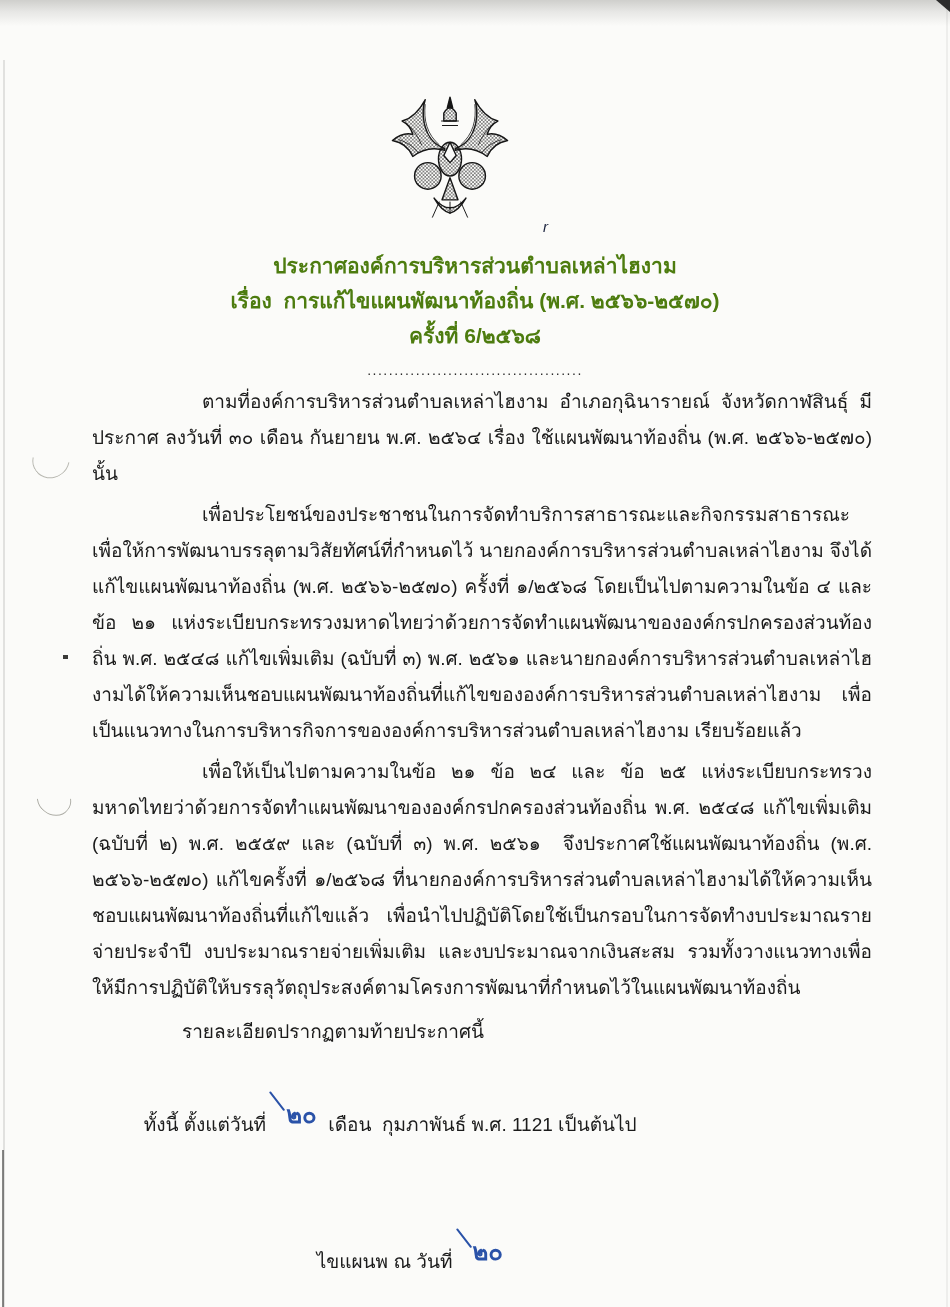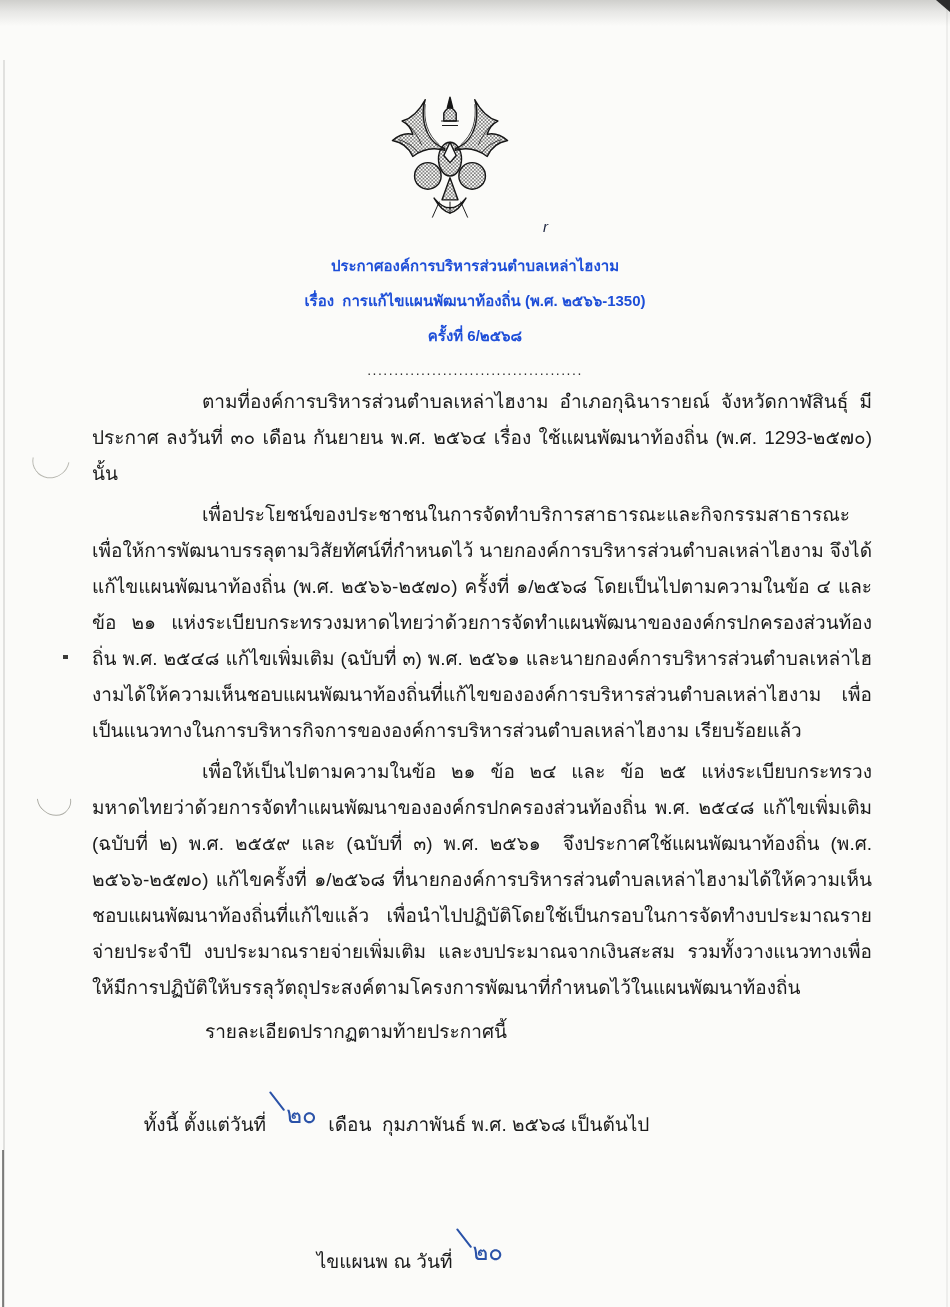--- a/index.html
+++ b/index.html
@@ -24,31 +24,31 @@
   .hole-punch-2{position:absolute;left:36px;top:783px;width:34px;height:30px;border-radius:50%;
     border:1.6px solid #acaca5;border-top-color:transparent;border-left-color:transparent;transform:rotate(40deg);}
   .ink-dot{position:absolute;left:63px;top:655px;width:5px;height:4px;background:#3a3a38;}
   .stray-mark{position:absolute;left:543px;top:218px;font-size:15px;color:#1d2540;font-style:italic;}
 
   
   .emblem{position:absolute;left:388px;top:90px;width:124px;height:140px;}
 
   
   .heading{position:absolute;top:248px;left:0;width:100%;text-align:center;}
-  .title-line{font-size:15px;font-weight:700;line-height:35px;white-space:pre-wrap;color:#1d4ed8;}
+  .title-line{font-size:21px;font-weight:700;line-height:35px;white-space:pre-wrap;color:#4d7c0f;}
   .dots{font-size:14px;letter-spacing:1.5px;color:#2a2a2a;margin-top:9px;}
 
   
   .content{position:absolute;left:92px;top:384px;width:780px;font-size:19px;line-height:36px;}
   .para{margin:0 0 5px 0;text-indent:110px;text-align:justify;white-space:pre-wrap;overflow-wrap:anywhere;}
-  .note-line{margin:8px 0 0 113px;white-space:pre-wrap;}
+  .note-line{margin:8px 0 0 90px;white-space:pre-wrap;}
   .date-line{margin-top:17px;margin-left:20px;white-space:pre-wrap;}
   .announce-line{margin-top:25px;margin-left:193px;white-space:pre-wrap;}
   .hand-day{display:inline-block;position:relative;width:46px;height:34px;margin:0 8px;vertical-align:-6px;}
-  .hand-day .day-text{position:absolute;left:12px;top:-6px;font-size:24px;color:#2a52a8;font-weight:400;}
+  .hand-day .day-text{position:absolute;left:12px;top:-6px;font-size:24px;color:#2a52a8;font-weight:700;}
   .hand-stroke{position:absolute;left:2px;top:-14px;width:2.4px;height:24px;background:#2a52a8;
     transform:rotate(-38deg);border-radius:2px;}
 </style>
 </head>
 <body>
 
 <div id="page">
 
   <div class="scan-top"></div>
   <div class="scan-top-right"></div>
@@ -90,34 +90,34 @@
 
         <path d="M70 95 L61 120 L79 120 Z" fill="url(#hatch)"></path>
         <path d="M52 118 Q70 140 88 118 Q80 132 70 135 Q60 132 52 118 Z" fill="url(#hatch)"></path>
         <path d="M58 122 L50 140 M82 122 L90 140 M70 122 V136" stroke-width="1.1"></path>
       </g>
     </svg>
   </div>
 
   <div class="heading">
     <div class="title-line">ประกาศองค์การบริหารส่วนตำบลเหล่าไฮงาม</div>
-    <div class="title-line">เรื่อง  การแก้ไขแผนพัฒนาท้องถิ่น (พ.ศ. ๒๕๖๖-1350)</div>
+    <div class="title-line">เรื่อง  การแก้ไขแผนพัฒนาท้องถิ่น (พ.ศ. ๒๕๖๖-๒๕๗๐)</div>
     <div class="title-line">ครั้งที่ 6/๒๕๖๘</div>
     <div class="dots">........................................</div>
   </div>
 
   <div class="content">
-    <p class="para">ตามที่องค์การบริหารส่วนตำบลเหล่าไฮงาม อำเภอกุฉินารายณ์ จังหวัดกาฬสินธุ์ มีประกาศ ลงวันที่ ๓๐ เดือน กันยายน พ.ศ. ๒๕๖๔ เรื่อง ใช้แผนพัฒนาท้องถิ่น (พ.ศ. 1293-๒๕๗๐) นั้น</p>
+    <p class="para">ตามที่องค์การบริหารส่วนตำบลเหล่าไฮงาม อำเภอกุฉินารายณ์ จังหวัดกาฬสินธุ์ มีประกาศ ลงวันที่ ๓๐ เดือน กันยายน พ.ศ. ๒๕๖๔ เรื่อง ใช้แผนพัฒนาท้องถิ่น (พ.ศ. ๒๕๖๖-๒๕๗๐) นั้น</p>
     <p class="para">เพื่อประโยชน์ของประชาชนในการจัดทำบริการสาธารณะและกิจกรรมสาธารณะ เพื่อให้การพัฒนาบรรลุตามวิสัยทัศน์ที่กำหนดไว้ นายกองค์การบริหารส่วนตำบลเหล่าไฮงาม จึงได้แก้ไขแผนพัฒนาท้องถิ่น (พ.ศ. ๒๕๖๖-๒๕๗๐) ครั้งที่ ๑/๒๕๖๘ โดยเป็นไปตามความในข้อ ๔ และ ข้อ ๒๑ แห่งระเบียบกระทรวงมหาดไทยว่าด้วยการจัดทำแผนพัฒนาขององค์กรปกครองส่วนท้องถิ่น พ.ศ. ๒๕๔๘ แก้ไขเพิ่มเติม (ฉบับที่ ๓) พ.ศ. ๒๕๖๑ และนายกองค์การบริหารส่วนตำบลเหล่าไฮงามได้ให้ความเห็นชอบแผนพัฒนาท้องถิ่นที่แก้ไขขององค์การบริหารส่วนตำบลเหล่าไฮงาม เพื่อเป็นแนวทางในการบริหารกิจการขององค์การบริหารส่วนตำบลเหล่าไฮงาม เรียบร้อยแล้ว</p>
     <p class="para">เพื่อให้เป็นไปตามความในข้อ ๒๑ ข้อ ๒๔ และ ข้อ ๒๕ แห่งระเบียบกระทรวงมหาดไทยว่าด้วยการจัดทำแผนพัฒนาขององค์กรปกครองส่วนท้องถิ่น พ.ศ. ๒๕๔๘ แก้ไขเพิ่มเติม (ฉบับที่ ๒) พ.ศ. ๒๕๕๙ และ (ฉบับที่ ๓) พ.ศ. ๒๕๖๑  จึงประกาศใช้แผนพัฒนาท้องถิ่น (พ.ศ. ๒๕๖๖-๒๕๗๐) แก้ไขครั้งที่ ๑/๒๕๖๘ ที่นายกองค์การบริหารส่วนตำบลเหล่าไฮงามได้ให้ความเห็นชอบแผนพัฒนาท้องถิ่นที่แก้ไขแล้ว เพื่อนำไปปฏิบัติโดยใช้เป็นกรอบในการจัดทำงบประมาณรายจ่ายประจำปี งบประมาณรายจ่ายเพิ่มเติม และงบประมาณจากเงินสะสม รวมทั้งวางแนวทางเพื่อให้มีการปฏิบัติให้บรรลุวัตถุประสงค์ตามโครงการพัฒนาที่กำหนดไว้ในแผนพัฒนาท้องถิ่น</p>
 
     <div class="note-line">รายละเอียดปรากฏตามท้ายประกาศนี้</div>
 
     <div class="date-line">
-      <span>ทั้งนี้ ตั้งแต่วันที่</span><span class="hand-day"><span class="hand-stroke"></span><span class="day-text">๒๐</span></span><span>เดือน  กุมภาพันธ์ พ.ศ. ๒๕๖๘ เป็นต้นไป</span>
+      <span>ทั้งนี้ ตั้งแต่วันที่</span><span class="hand-day"><span class="hand-stroke"></span><span class="day-text">๒๐</span></span><span>เดือน  กุมภาพันธ์ พ.ศ. 1121 เป็นต้นไป</span>
     </div>
 
     <div class="announce-line">
       <span>ไขแผนพ ณ วันที่</span><span class="hand-day"><span class="hand-stroke"></span><span class="day-text">๒๐</span></span>
     </div>
 
   </div>
 
 </div>
 

